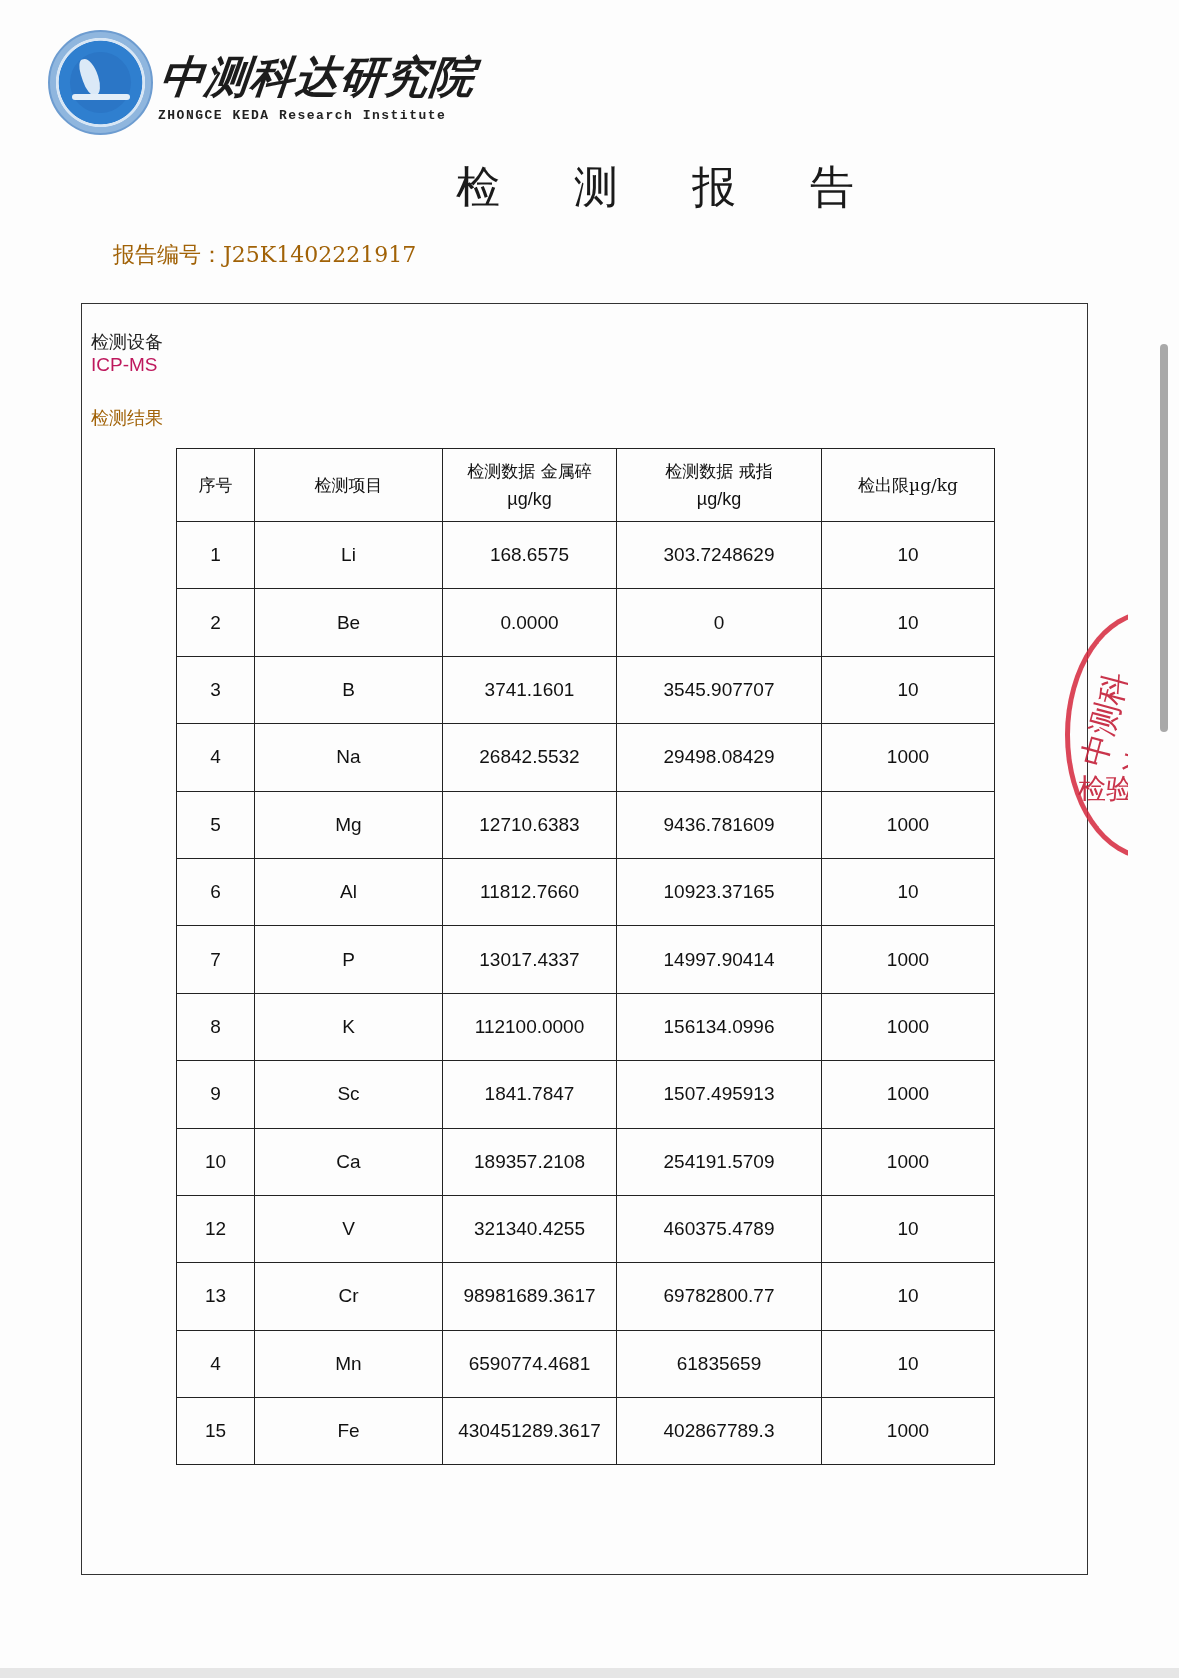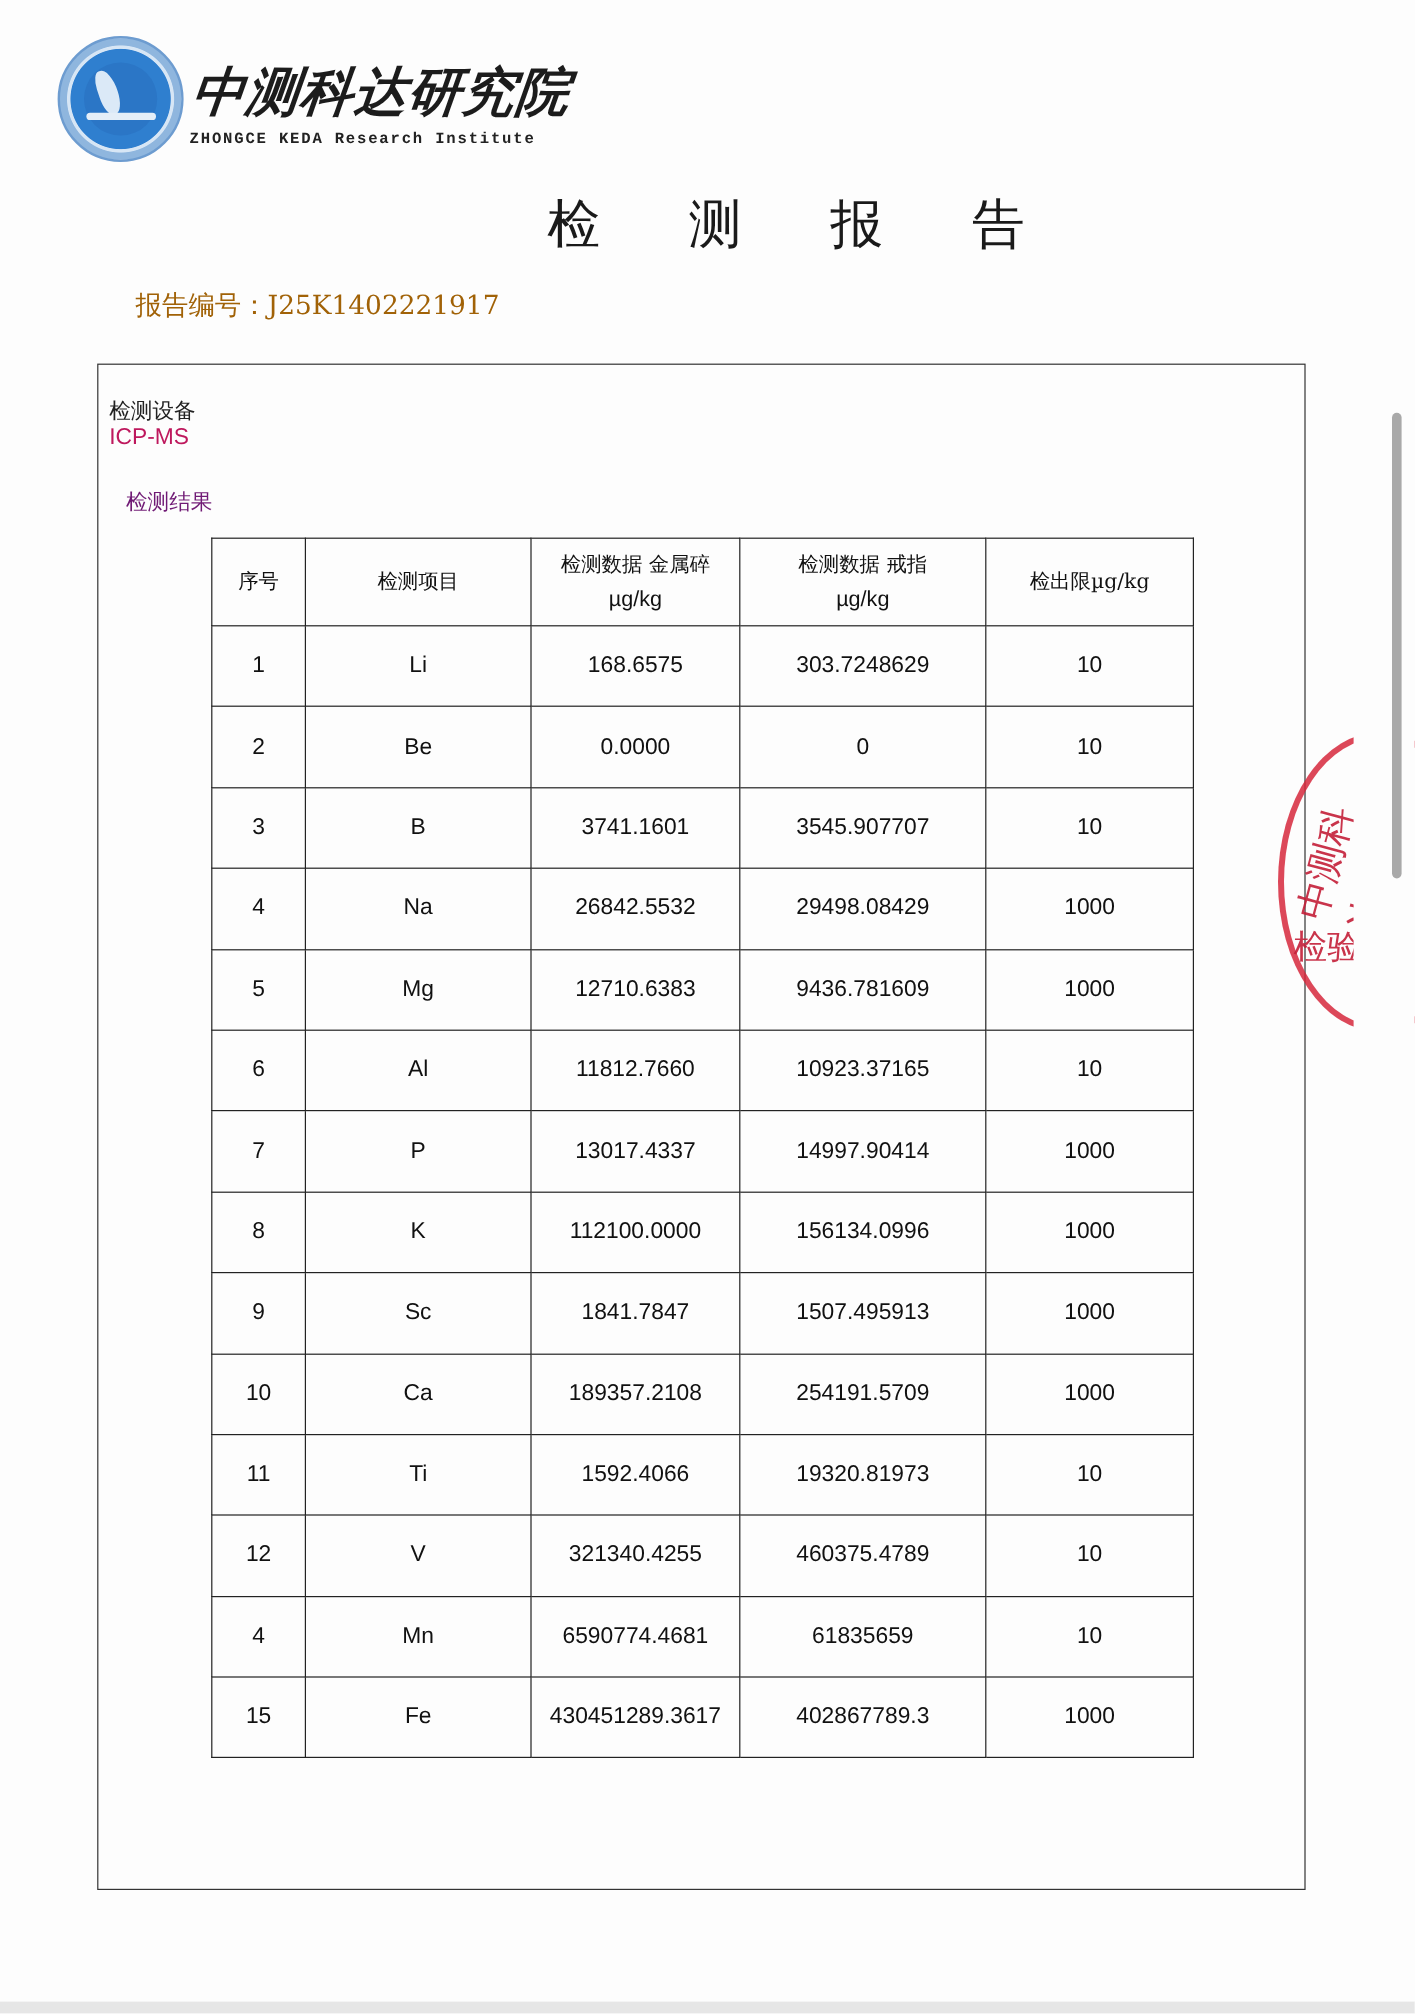--- a/index.html
+++ b/index.html
@@ -23,21 +23,21 @@
     letter-spacing:1px; color:#1c1c1c; font-family:"DejaVu Sans", sans-serif; transform:skewX(-6deg); }
   .brand-en { position:absolute; left:158px; top:108px; font-size:13px; font-weight:bold; letter-spacing:1.5px; color:#222;
     font-family:Liberation Mono, monospace; }
 
   .title { position:absolute; left:456px; top:158px; font-size:44px; letter-spacing:30px; font-family:"DejaVu Serif", serif; color:#1a1a1a; }
   .report-no { position:absolute; left:113px; top:240px; font-size:22px; font-family:"DejaVu Serif", serif; color:#a16207; }
 
   .outer-box { position:absolute; left:81px; top:303px; width:1007px; height:1272px; border:1.5px solid #333; box-sizing:border-box; }
   .equip-label { position:absolute; left:91px; top:330px; font-size:18px; font-family:"DejaVu Serif", serif; color:#222; }
   .equip-value { position:absolute; left:91px; top:354px; font-size:19px; color:#be185d; }
-  .result-label { position:absolute; left:91px; top:406px; font-size:18px; font-family:"DejaVu Serif", serif; color:#701a75;margin-left:14px; }
+  .result-label { position:absolute; left:91px; top:406px; font-size:18px; font-family:"DejaVu Serif", serif; color:#a16207; }
 
   table.results { position:absolute; left:176px; top:448px; border-collapse:collapse; width:818px; table-layout:fixed; }
   table.results th, table.results td { border:1.5px solid #222; text-align:center; color:#111; }
   table.results th { height:70px; font-weight:normal; font-size:17px; line-height:28px; font-family:"DejaVu Serif", serif; }
   table.results th .unit { font-family:"Liberation Sans", sans-serif; font-size:18px; }
   table.results td { height:64.4px; font-size:19px; }
   col.c1 { width:78px; } col.c2 { width:188px; } col.c3 { width:174px; } col.c4 { width:205px; } col.c5 { width:173px; }
 
   
   .seal { position:absolute; left:1065px; top:610px; width:160px; height:240px; border:5px solid #d6283d; border-radius:50%;
@@ -155,34 +155,34 @@
         <td>1000</td>
       </tr>
       <tr>
         <td>10</td>
         <td>Ca</td>
         <td>189357.2108</td>
         <td>254191.5709</td>
         <td>1000</td>
       </tr>
       <tr>
-        <td>11</td>
-        <td>Ti</td>
-        <td>1592.4066</td>
-        <td>19320.81973</td>
-        <td>10</td>
-      </tr>
-      <tr>
         <td>12</td>
         <td>V</td>
         <td>321340.4255</td>
         <td>460375.4789</td>
         <td>10</td>
       </tr>
       <tr>
+        <td>13</td>
+        <td>Cr</td>
+        <td>98981689.3617</td>
+        <td>69782800.77</td>
+        <td>10</td>
+      </tr>
+      <tr>
         <td>4</td>
         <td>Mn</td>
         <td>6590774.4681</td>
         <td>61835659</td>
         <td>10</td>
       </tr>
       <tr>
         <td>15</td>
         <td>Fe</td>
         <td>430451289.3617</td>

